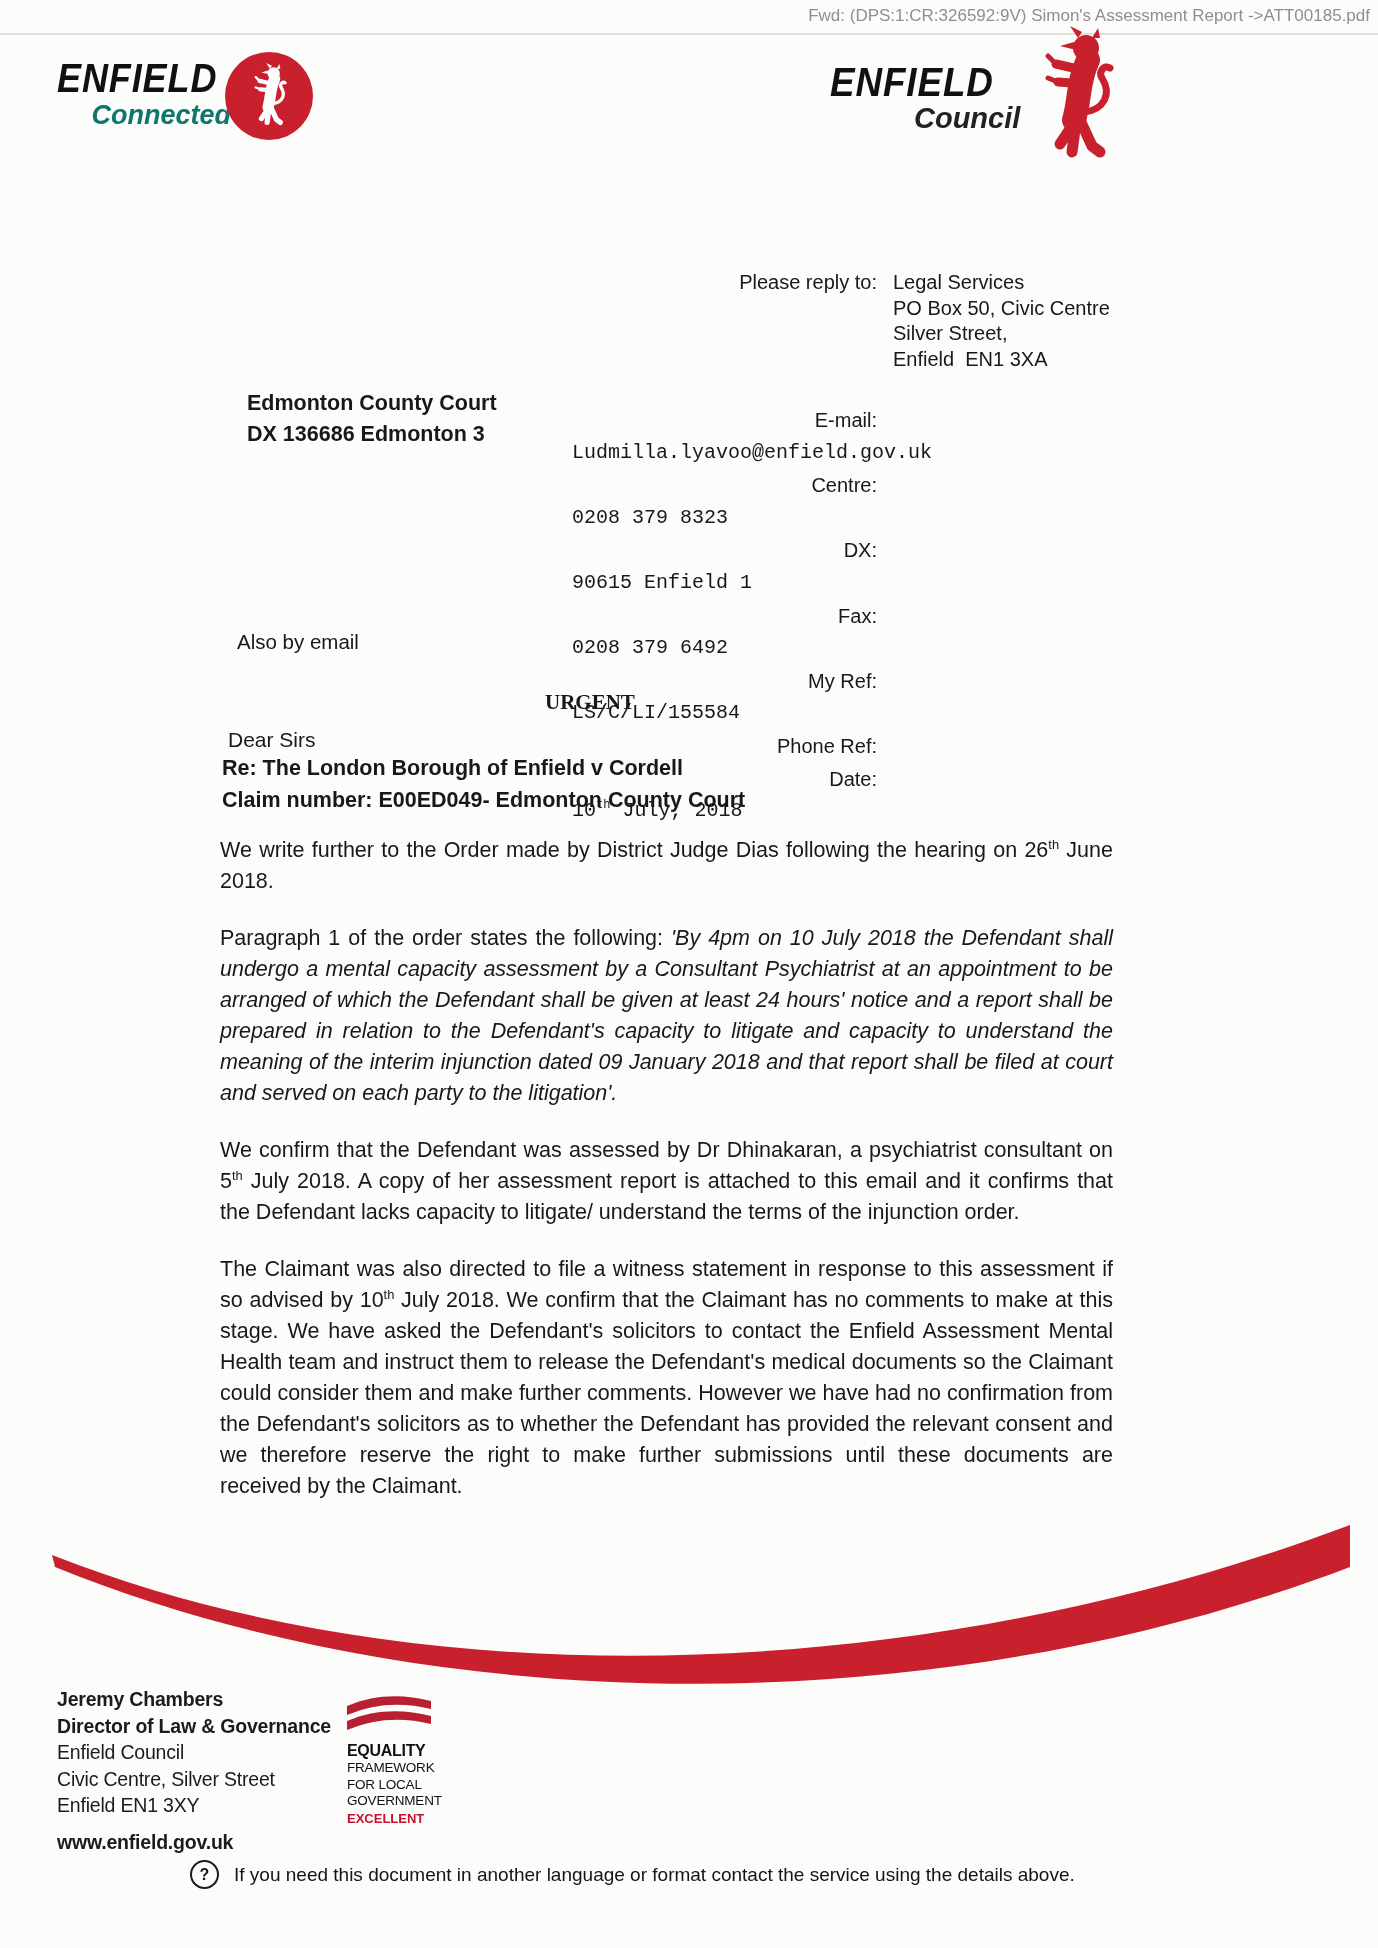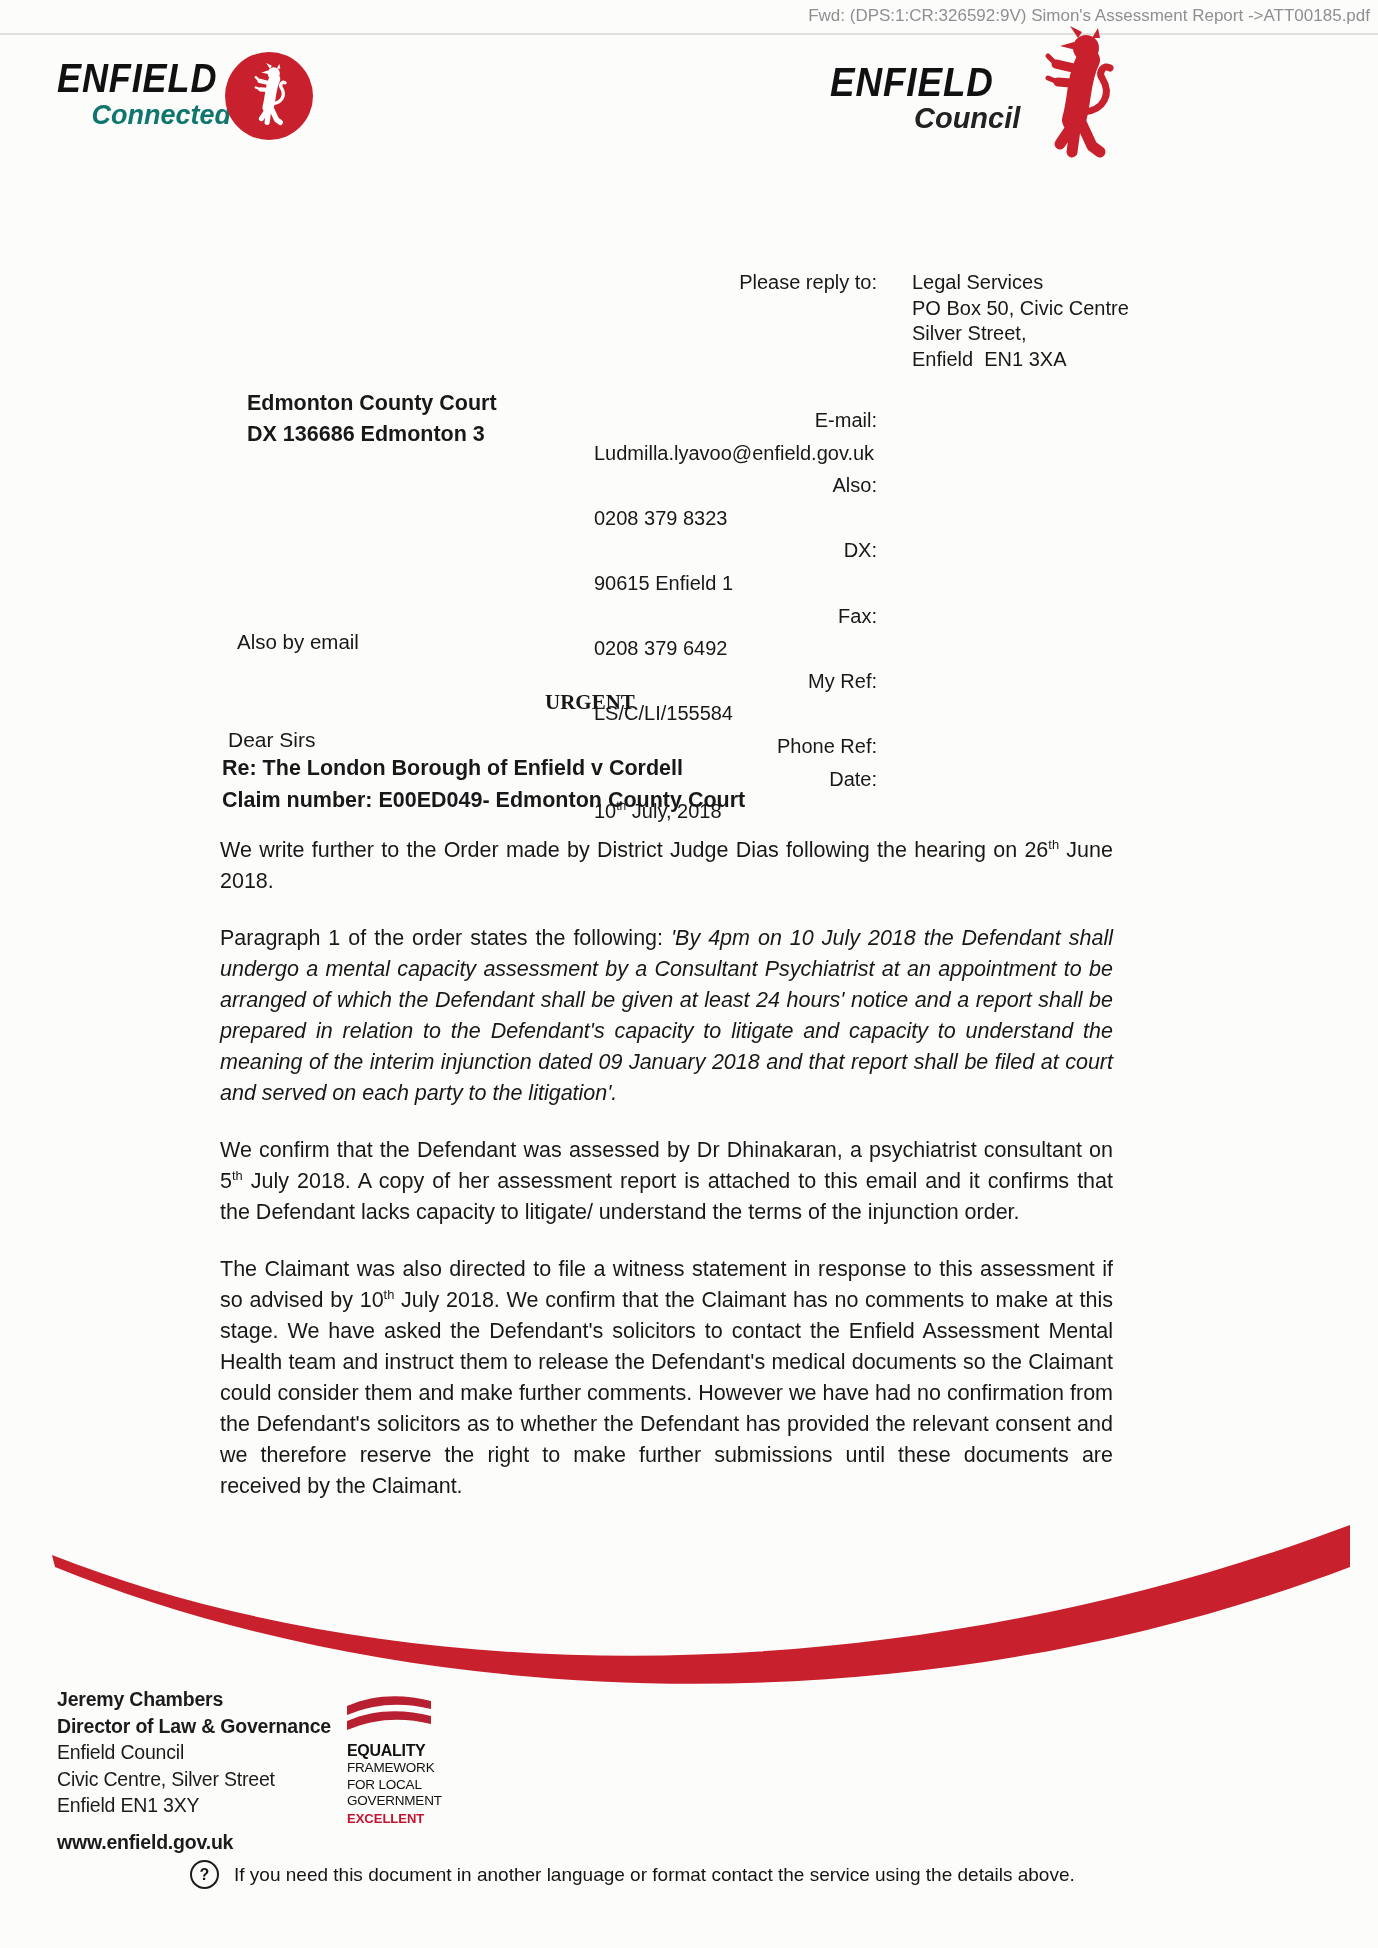--- a/index.html
+++ b/index.html
@@ -24,25 +24,25 @@
   .logo-council{position:absolute;left:830px;top:40px;width:330px;height:130px;}
   .co-title{position:absolute;left:0;top:20px;font-size:40px;font-weight:bold;font-style:italic;
             letter-spacing:1px;transform:scaleX(0.92);transform-origin:left;white-space:nowrap;color:#111;}
   .co-sub{position:absolute;left:84px;top:62px;font-size:29px;font-style:italic;font-weight:600;color:#222;}
   .co-lion{position:absolute;left:182px;top:-14px;width:128px;height:140px;color:#c8202d;}
 
   
   #reply-rows{position:absolute;left:557px;top:270px;font-size:20px;}
   .ri-row{display:flex;line-height:25.5px;}
   .ri-label{width:320px;text-align:right;flex:none;}
-  .ri-value{margin-left:35px;white-space:pre;}
+  .ri-value{margin-left:16px;white-space:pre;}
   #contact-rows{position:absolute;left:557px;top:404px;font-size:20px;}
   .ct-row{display:flex;line-height:32.6px;flex-direction:column;}
   .ct-row .ri-label{width:320px;text-align:right;flex:none;}
-  .ct-row .ri-value{margin-left:37px;white-space:pre;}
+  .ct-row .ri-value{margin-left:15px;white-space:pre;font-family:Liberation Mono, monospace;}
 
   
   #recipient{position:absolute;left:247px;top:388px;font-weight:bold;font-size:21.5px;line-height:31px;}
 
   
   .also-by-email{position:absolute;left:237px;top:630px;font-size:20.5px;}
   .salutation{position:absolute;left:228px;top:708px;font-size:21px;margin-top:20px;}
   .urgent{position:absolute;left:545px;top:690px;font-size:21px;font-weight:bold;font-family:Liberation Serif, serif;}
   #subject{position:absolute;left:222px;top:753px;font-weight:bold;font-size:21.5px;line-height:31.5px;}
   #letter-body{position:absolute;left:220px;top:835px;width:893px;}
@@ -133,21 +133,21 @@
         <div class="ri-label"></div>
         <div class="ri-value">Enfield&nbsp;&nbsp;EN1 3XA</div>
       </div>
     </div>
   <div id="contact-rows">
       <div class="ct-row">
         <div class="ri-label">E-mail:</div>
         <div class="ri-value"><span>Ludmilla.lyavoo@enfield.gov.uk</span></div>
       </div>
       <div class="ct-row">
-        <div class="ri-label">Also:</div>
+        <div class="ri-label">Centre:</div>
         <div class="ri-value"><span>0208 379 8323</span></div>
       </div>
       <div class="ct-row">
         <div class="ri-label">DX:</div>
         <div class="ri-value"><span>90615 Enfield 1</span></div>
       </div>
       <div class="ct-row">
         <div class="ri-label">Fax:</div>
         <div class="ri-value"><span>0208 379 6492</span></div>
       </div>

